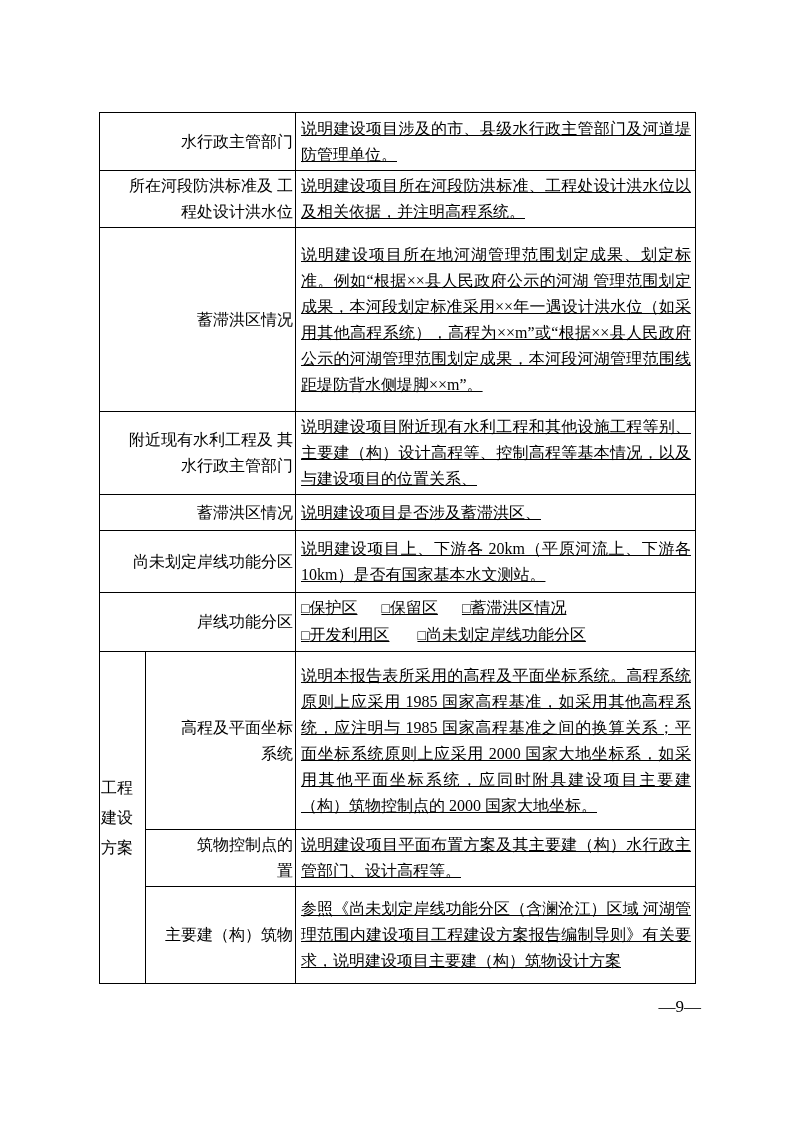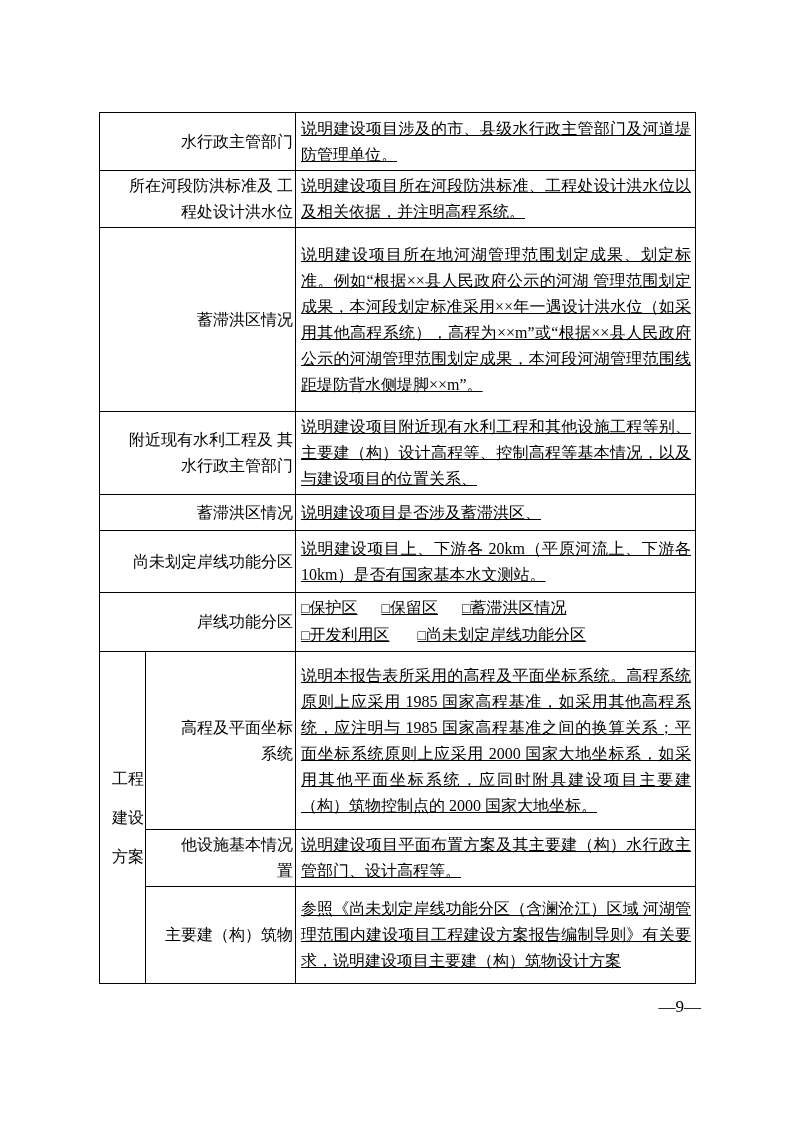--- a/index.html
+++ b/index.html
@@ -43,24 +43,24 @@
   }
   td.content-cell {
     text-align: justify;
     text-justify: inter-character;
     vertical-align: middle;
     line-height: 26px;
     padding: 2px 4px 2px 5px;
     text-decoration: underline;
   }
   td.section-cell {
-    text-align: right;
+    text-align: left;
     vertical-align: middle;
     white-space: pre-line;
-    line-height: 39px;
+    line-height: 30px;
     padding: 2px 1px;
   }
   .cb-line {
     display: flex;
     align-items: baseline;
     line-height: 26px;
     white-space: nowrap;
   }
   .cb-line-1 { column-gap: 24px; }
   .cb-line-2 { column-gap: 28px; }
@@ -158,21 +158,21 @@
     <tr style="height:178px">
       <td rowspan="3" class="section-cell">工程
 建设
 方案</td>
       <td class="label-cell">高程及平面坐标
 系统</td>
       <td class="content-cell">说明本报告表所采用的高程及平面坐标系统。高程系统原则上应采用 1985 国家高程基准，如采用其他高程系统，应注明与 1985 国家高程基准之间的换算关系；平面坐标系统原则上应采用 2000 国家大地坐标系，如采用其他平面坐标系统，应同时附具建设项目主要建（构）筑物控制点的 2000 国家大地坐标。</td>
     </tr>
 
     <tr style="height:55px">
-      <td class="label-cell">他设施基本情况
+      <td class="label-cell">筑物控制点的
 置</td>
       <td class="content-cell">说明建设项目平面布置方案及其主要建（构）水行政主管部门、设计高程等。</td>
     </tr>
 
     <tr style="height:97px">
       <td class="label-cell">主要建（构）筑物</td>
       <td class="content-cell">参照《尚未划定岸线功能分区（含澜沧江）区域 河湖管理范围内建设项目工程建设方案报告编制导则》有关要求，说明建设项目主要建（构）筑物设计方案</td>
     </tr>
 
   </tbody>

